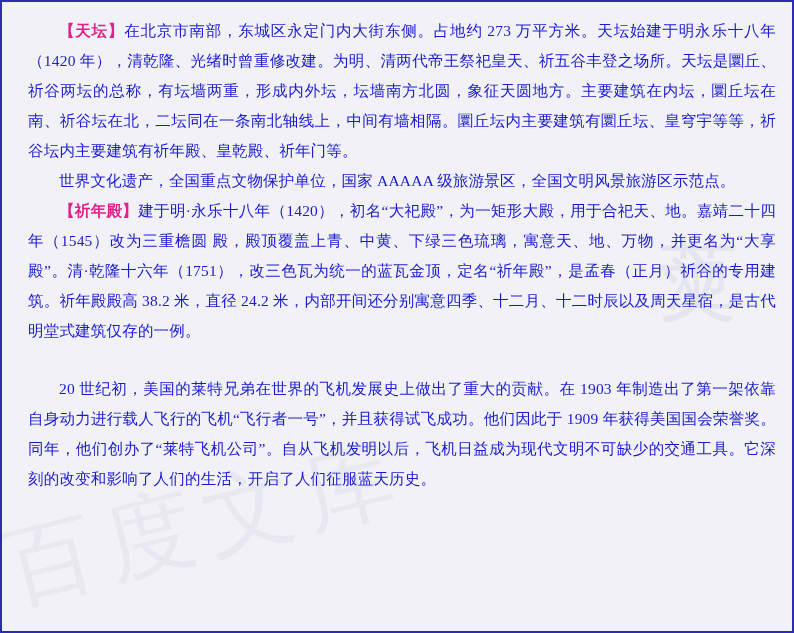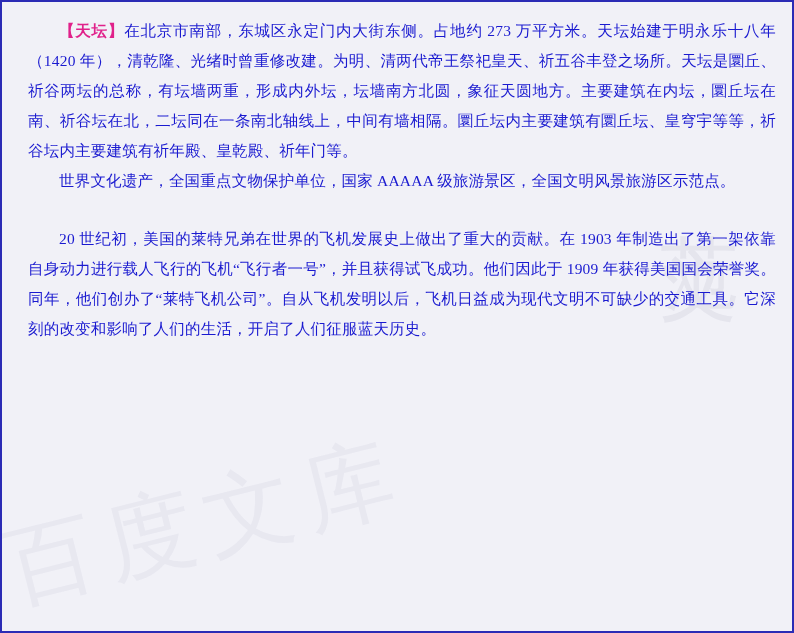--- a/index.html
+++ b/index.html
@@ -88,20 +88,23 @@
   <div class="content">
 
     <p class="para">
       <span class="term">【天坛】</span><span>在北京市南部，东城区永定门内大街东侧。占地约 273 万平方米。天坛始建于明永乐十八年（1420 年），清乾隆、光绪时曾重修改建。为明、清两代帝王祭祀皇天、祈五谷丰登之场所。天坛是圜丘、祈谷两坛的总称，有坛墙两重，形成内外坛，坛墙南方北圆，象征天圆地方。主要建筑在内坛，圜丘坛在南、祈谷坛在北，二坛同在一条南北轴线上，中间有墙相隔。圜丘坛内主要建筑有圜丘坛、皇穹宇等等，祈谷坛内主要建筑有祈年殿、皇乾殿、祈年门等。</span>
     </p>
 
     <p class="para">
       <span>世界文化遗产，全国重点文物保护单位，国家 AAAAA 级旅游景区，全国文明风景旅游区示范点。</span>
     </p>
 
+    <p class="para">
+      <span class="term">【祈年殿】</span><span>建于明·永乐十八年（1420），初名“大祀殿”，为一矩形大殿，用于合祀天、地。嘉靖二十四年（1545）改为三重檐圆 殿，殿顶覆盖上青、中黄、下绿三色琉璃，寓意天、地、万物，并更名为“大享殿”。清·乾隆十六年（1751），改三色瓦为统一的蓝瓦金顶，定名“祈年殿”，是孟春（正月）祈谷的专用建筑。祈年殿殿高 38.2 米，直径 24.2 米，内部开间还分别寓意四季、十二月、十二时辰以及周天星宿，是古代明堂式建筑仅存的一例。</span>
+    </p>
 
     <div class="gap"></div>
 
 
     <div class="gap"></div>
 
     <p class="para">
       <span>20 世纪初，美国的莱特兄弟在世界的飞机发展史上做出了重大的贡献。在 1903 年制造出了第一架依靠自身动力进行载人飞行的飞机“飞行者一号”，并且获得试飞成功。他们因此于 1909 年获得美国国会荣誉奖。同年，他们创办了“莱特飞机公司”。自从飞机发明以后，飞机日益成为现代文明不可缺少的交通工具。它深刻的改变和影响了人们的生活，开启了人们征服蓝天历史。</span>
     </p>
 

